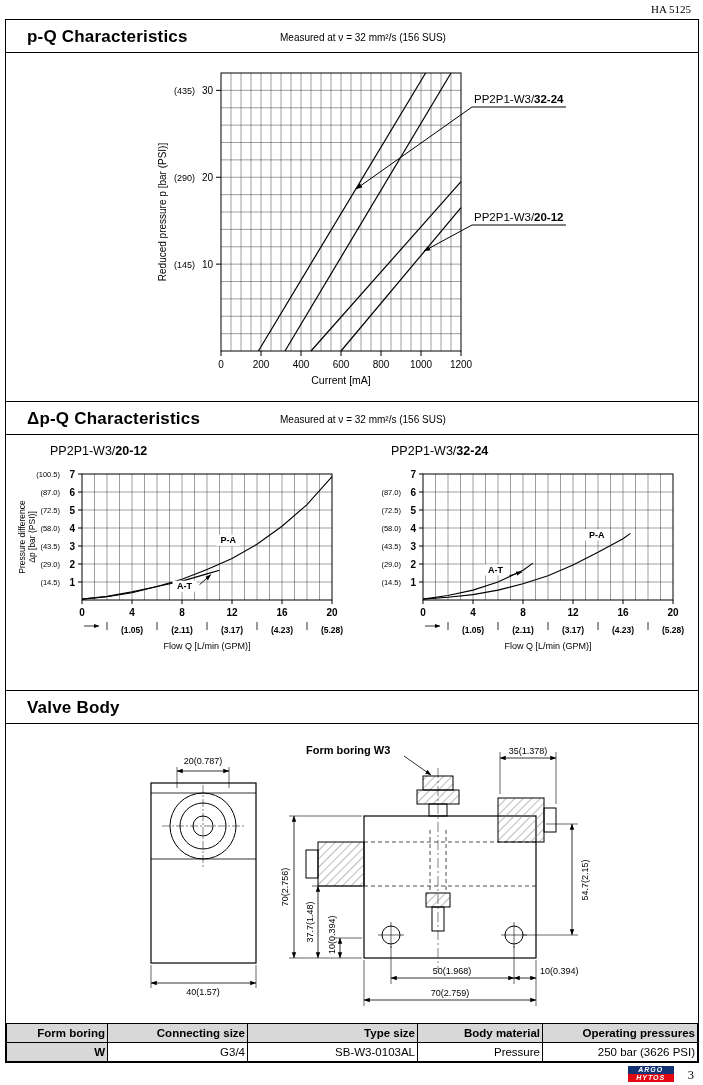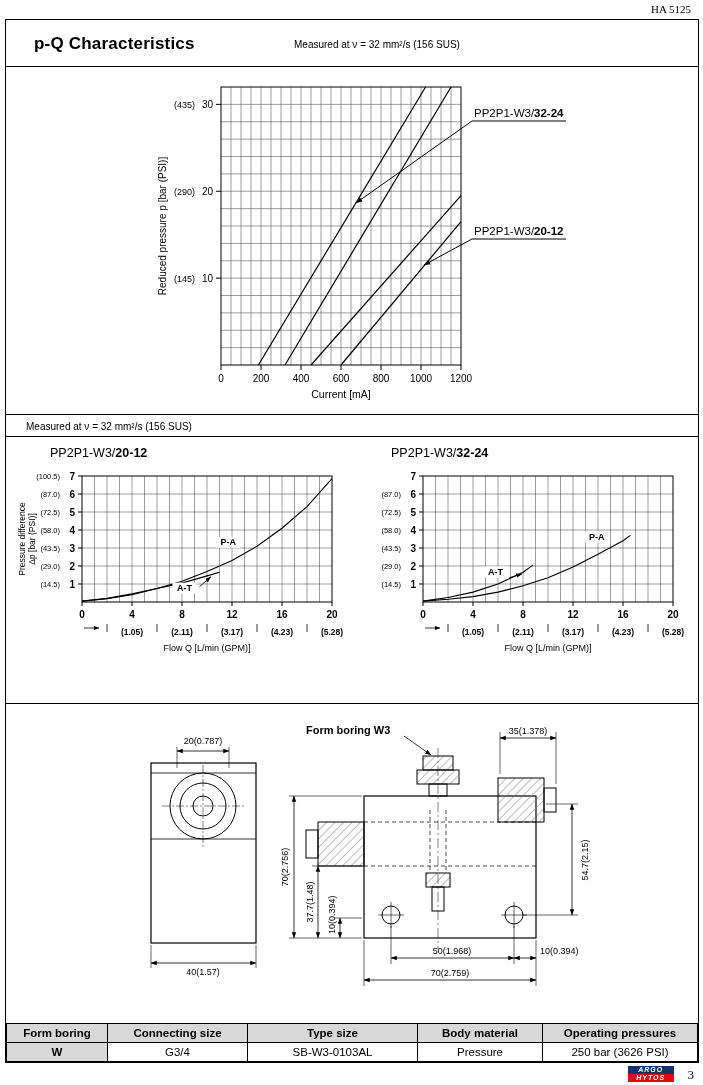--- a/index.html
+++ b/index.html
@@ -2,33 +2,33 @@
 <html><head>
 <meta charset="utf-8">
 <style>
   html,body{margin:0;padding:0}
   body{width:703px;height:1085px;background:#fff;color:#000;font-family:"Liberation Sans","DejaVu Sans",sans-serif;position:relative;overflow:hidden}
   .doc-ref{position:absolute;top:3px;right:12px;font-family:"Liberation Serif","DejaVu Serif",serif;font-size:11px}
   .frame{position:absolute;top:19px;left:5px;width:692px;bottom:22px;border:1px solid #000;display:flex;flex-direction:column;background:#fff}
   section{flex:0 0 auto}
   .bt{border-top:1px solid #000}
   .sec-head{display:flex;align-items:center;border-bottom:1px solid #000;padding:6px 10px 4px 20px}
-  .sec-head h1{margin:8px;font-size:17px;font-weight:bold;min-width:252px;letter-spacing:.2px}
+  .sec-head h1{margin:1px;font-size:17px;font-weight:bold;min-width:252px;letter-spacing:.2px}
   .measured{font-size:10px}
   #sec-pq{flex-basis:381px}
   #sec-dpq{flex-basis:288px}
   #sec-valve{flex:1 1 auto}
   .chart-host{line-height:0}
   #chart-pq{margin-top:10px}
   .dpq-row{display:flex;padding-left:10px;margin-top:8px}
   .dpq-col{width:341px}
   .dpq-title{font-size:12.5px;padding-left:34px;margin-bottom:2px;line-height:17px}
   .valve-svg{display:block;margin-top:14px}
   table{width:100%;border-collapse:collapse;margin-top:auto;table-layout:fixed}
-  th,td{border:1px solid #000;font-size:11.5px;text-align:center;padding:3px 2px}
+  th,td{border:1px solid #000;font-size:11.5px;text-align:right;padding:3px 2px}
   th{background:#d8d8d8}
   td.shade{background:#d8d8d8;font-weight:bold}
   .footer{position:absolute;bottom:3px;right:9px;display:flex;align-items:flex-end;gap:14px}
   .logo{width:46px}
   .logo div{font-size:7px;font-weight:bold;font-style:italic;color:#fff;text-align:center;line-height:8px;letter-spacing:1px}
   .logo-top{background:#123274}
   .logo-bottom{background:#e30613}
   .page-num{font-family:"Liberation Serif","DejaVu Serif",serif;font-size:12.5px;line-height:14px}
 </style>
 </head>
@@ -121,20 +121,21 @@
           <line x1="466" y1="44" x2="560" y2="44" stroke="#000" stroke-width="1"></line>
           <line x1="466" y1="44" x2="350" y2="126" stroke="#000" stroke-width="1" marker-end="url(#ar0)"></line>
           <text x="468" y="158" font-size="11.5" fill="#000">PP2P1-W3/<tspan font-weight="bold">20-12</tspan></text>
           <line x1="466" y1="162" x2="560" y2="162" stroke="#000" stroke-width="1"></line>
           <line x1="466" y1="162" x2="418" y2="188" stroke="#000" stroke-width="1" marker-end="url(#ar0)"></line>
         </svg></div>
   </section>
 
   <section id="sec-dpq" class="bt">
     <div class="sec-head">
+      <h1>Δp-Q Characteristics</h1>
       <span class="measured">Measured at ν = 32 mm²/s (156 SUS)</span>
     </div>
     <div class="dpq-row">
       <div class="dpq-col">
         <div class="dpq-title"><span>PP2P1-W3/</span><b>20-12</b></div>
         <div class="chart-host" id="chart-dpq1"><svg width="341" height="206">
               <defs>
                 <marker id="ar1" viewBox="0 0 10 10" refX="9" refY="5" markerWidth="7" markerHeight="7" orient="auto-start-reverse">
                   <path d="M0,1.5 L9.5,5 L0,8.5 z" fill="#000"></path>
                 </marker>
@@ -304,20 +305,23 @@
               <text x="239.75000000000003" y="75.9" text-anchor="middle" font-size="9" font-weight="bold" fill="#000">P-A</text>
               <line x1="152.25" y1="113.7" x2="164.75" y2="110.1" stroke="#000" stroke-width="0.9" marker-end="url(#ar2)"></line>
               <rect x="126.5" y="102.5" width="24" height="11" fill="#fff"></rect>
               <text x="138.5" y="111" text-anchor="middle" font-size="9" font-weight="bold" fill="#000">A-T</text>
             </svg></div>
       </div>
     </div>
   </section>
 
   <section id="sec-valve" class="bt">
+    <div class="sec-head">
+      <h1>Valve Body</h1>
+    </div>
 
     <svg class="valve-svg" width="683" height="278" viewBox="0 0 683 278">
       <defs>
         <marker id="dar" viewBox="0 0 10 10" refX="9" refY="5" markerWidth="8" markerHeight="8" orient="auto-start-reverse">
             <path d="M0,1.5 L9.5,5 L0,8.5 z" fill="#000"></path>
           </marker>
         <pattern id="hch" width="6" height="6" patternUnits="userSpaceOnUse" patternTransform="rotate(45)">
             <line x1="0" y1="0" x2="0" y2="6" stroke="#777" stroke-width="1"></line>
           </pattern>
       </defs>

